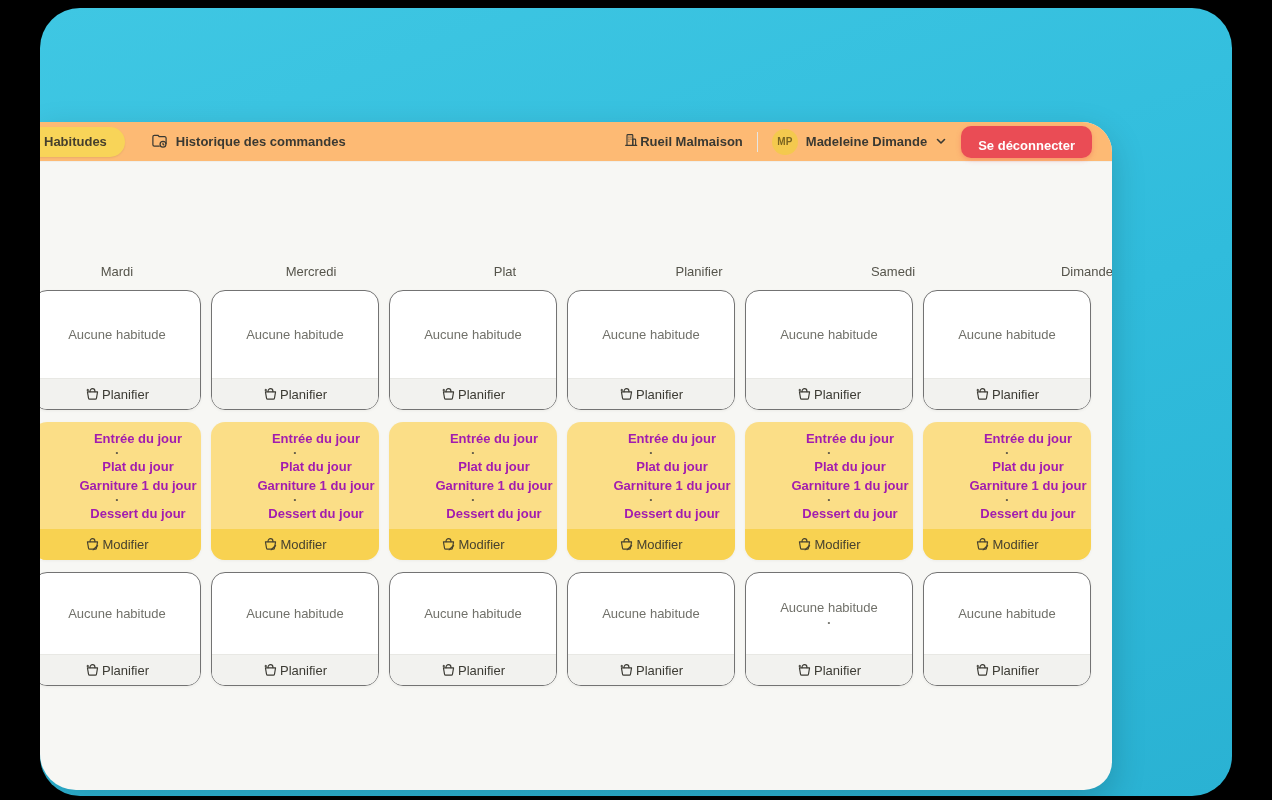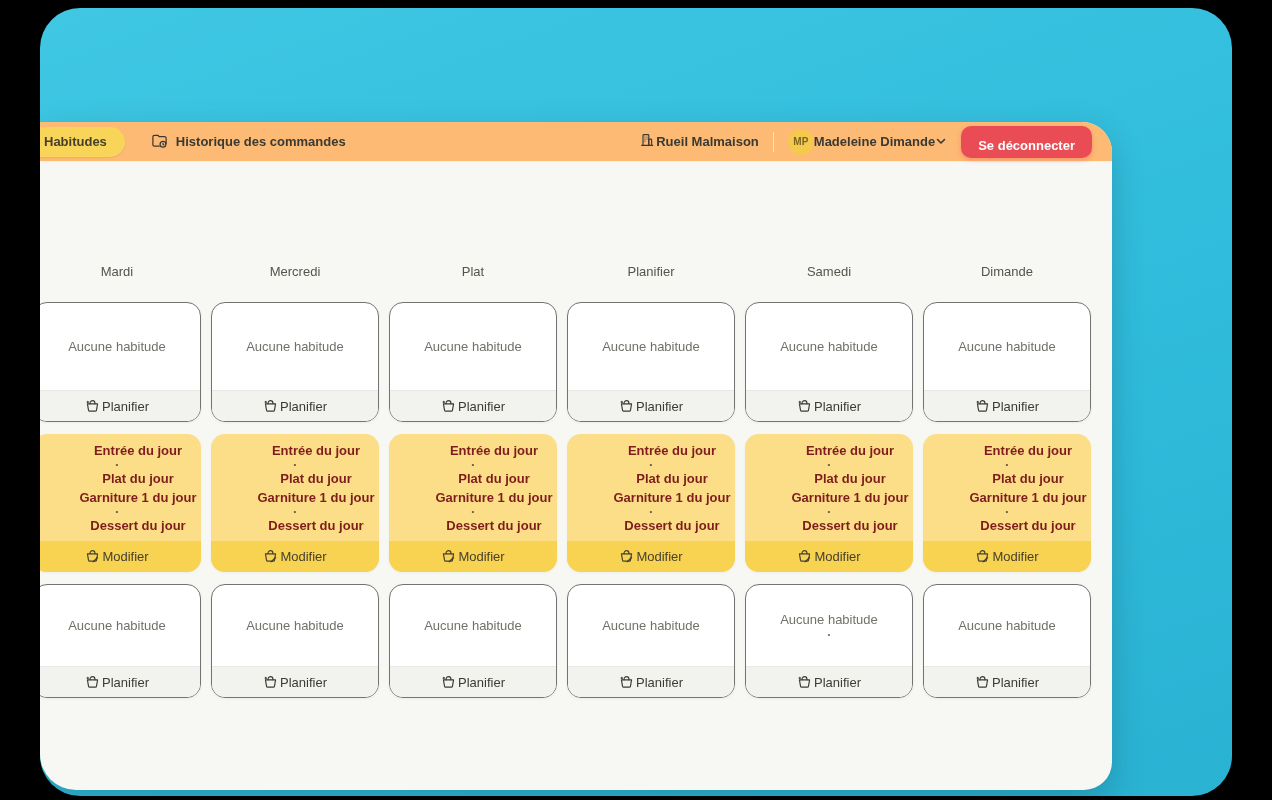--- a/index.html
+++ b/index.html
@@ -37,40 +37,40 @@
     box-shadow:0 1px 2px rgba(0,0,0,.08);
   }
   .nav-item {
     margin-left:26px; display:flex; align-items:center; gap:8px;
     font-size:13px; font-weight:700; color:#3A3932; cursor:pointer;
   }
   .appbar-right { display:flex; align-items:center; gap:14px; }
   .location { display:flex; align-items:center; gap:1px;
     font-size:13px; font-weight:700; color:#3A3932; }
   .vdivider { width:1px; height:20px; background:#E6E6E2; }
-  .userchip { display:flex; align-items:center; cursor:pointer; }
+  .userchip { display:flex; align-items:center; gap:8px; cursor:pointer; }
   .avatar {
     width:26px; height:26px; border-radius:50%;
     background:var(--avatar_yellow);
     display:flex; align-items:center; justify-content:center;
     font-size:10px; font-weight:700; color:#7A6420;
   }
   .username { font-size:13px; font-weight:700; color:#3A3932; }
   .logout-btn {
     height:32px; padding:12px 17px; border:none; border-radius:10px;
     background:var(--logout_red); color:#fff;
     font-size:13px; font-weight:700; cursor:pointer;
     font-family:inherit;
     box-shadow:0 2px 5px rgba(234,76,85,.35);
   }
   
   .planner { position:absolute; left:-7px; top:140px; width:1058px; }
   .days-row {
-    display:grid; grid-template-columns:repeat(6,168px); column-gap:10px;
-    margin-bottom:20px;
+    display:grid; grid-template-columns:repeat(6,168px); column-gap:26px;
+    margin-bottom:8px;
   }
   .day-label {
     text-align:center; font-size:13px; color:#55544B; height:20px; line-height:20px;
   }
   .cards-grid {
     display:grid; grid-template-columns:repeat(6,168px);
     grid-template-rows:120px 138px 114px;
     column-gap:10px; row-gap:12px;
   }
   .card {
@@ -85,21 +85,21 @@
   }
   .card.empty .body { color:#71716A; font-size:13px; gap:3px; }
   .card .footer {
     height:31px; flex:0 0 auto;
     display:flex; align-items:center; justify-content:center; gap:2px;
     background:#F2F2EF; border-top:1px solid #E8E8E4;
     font-size:13px; font-weight:400; color:#3C3B34; cursor:pointer;
   }
   .card.habit { background:var(--habit_body); border:none; }
   .card.habit .footer { background:var(--habit_footer); border-top:none; color:#46412F; }
-  .hline { font-size:13px; line-height:19px; font-weight:600; color:#7f1d1d;padding-left:42px; }
+  .hline { font-size:13px; line-height:19px; font-weight:600; color:#a21caf;padding-left:42px; }
   .dot { font-size:8px; line-height:9px; color:#5B5647; }
   .card.empty .dot { color:#71716A; }
   .icon-svg { display:block; }
 </style>
 </head>
 <body>
 
 <div class="backdrop"></div>
 
 <div class="window">

